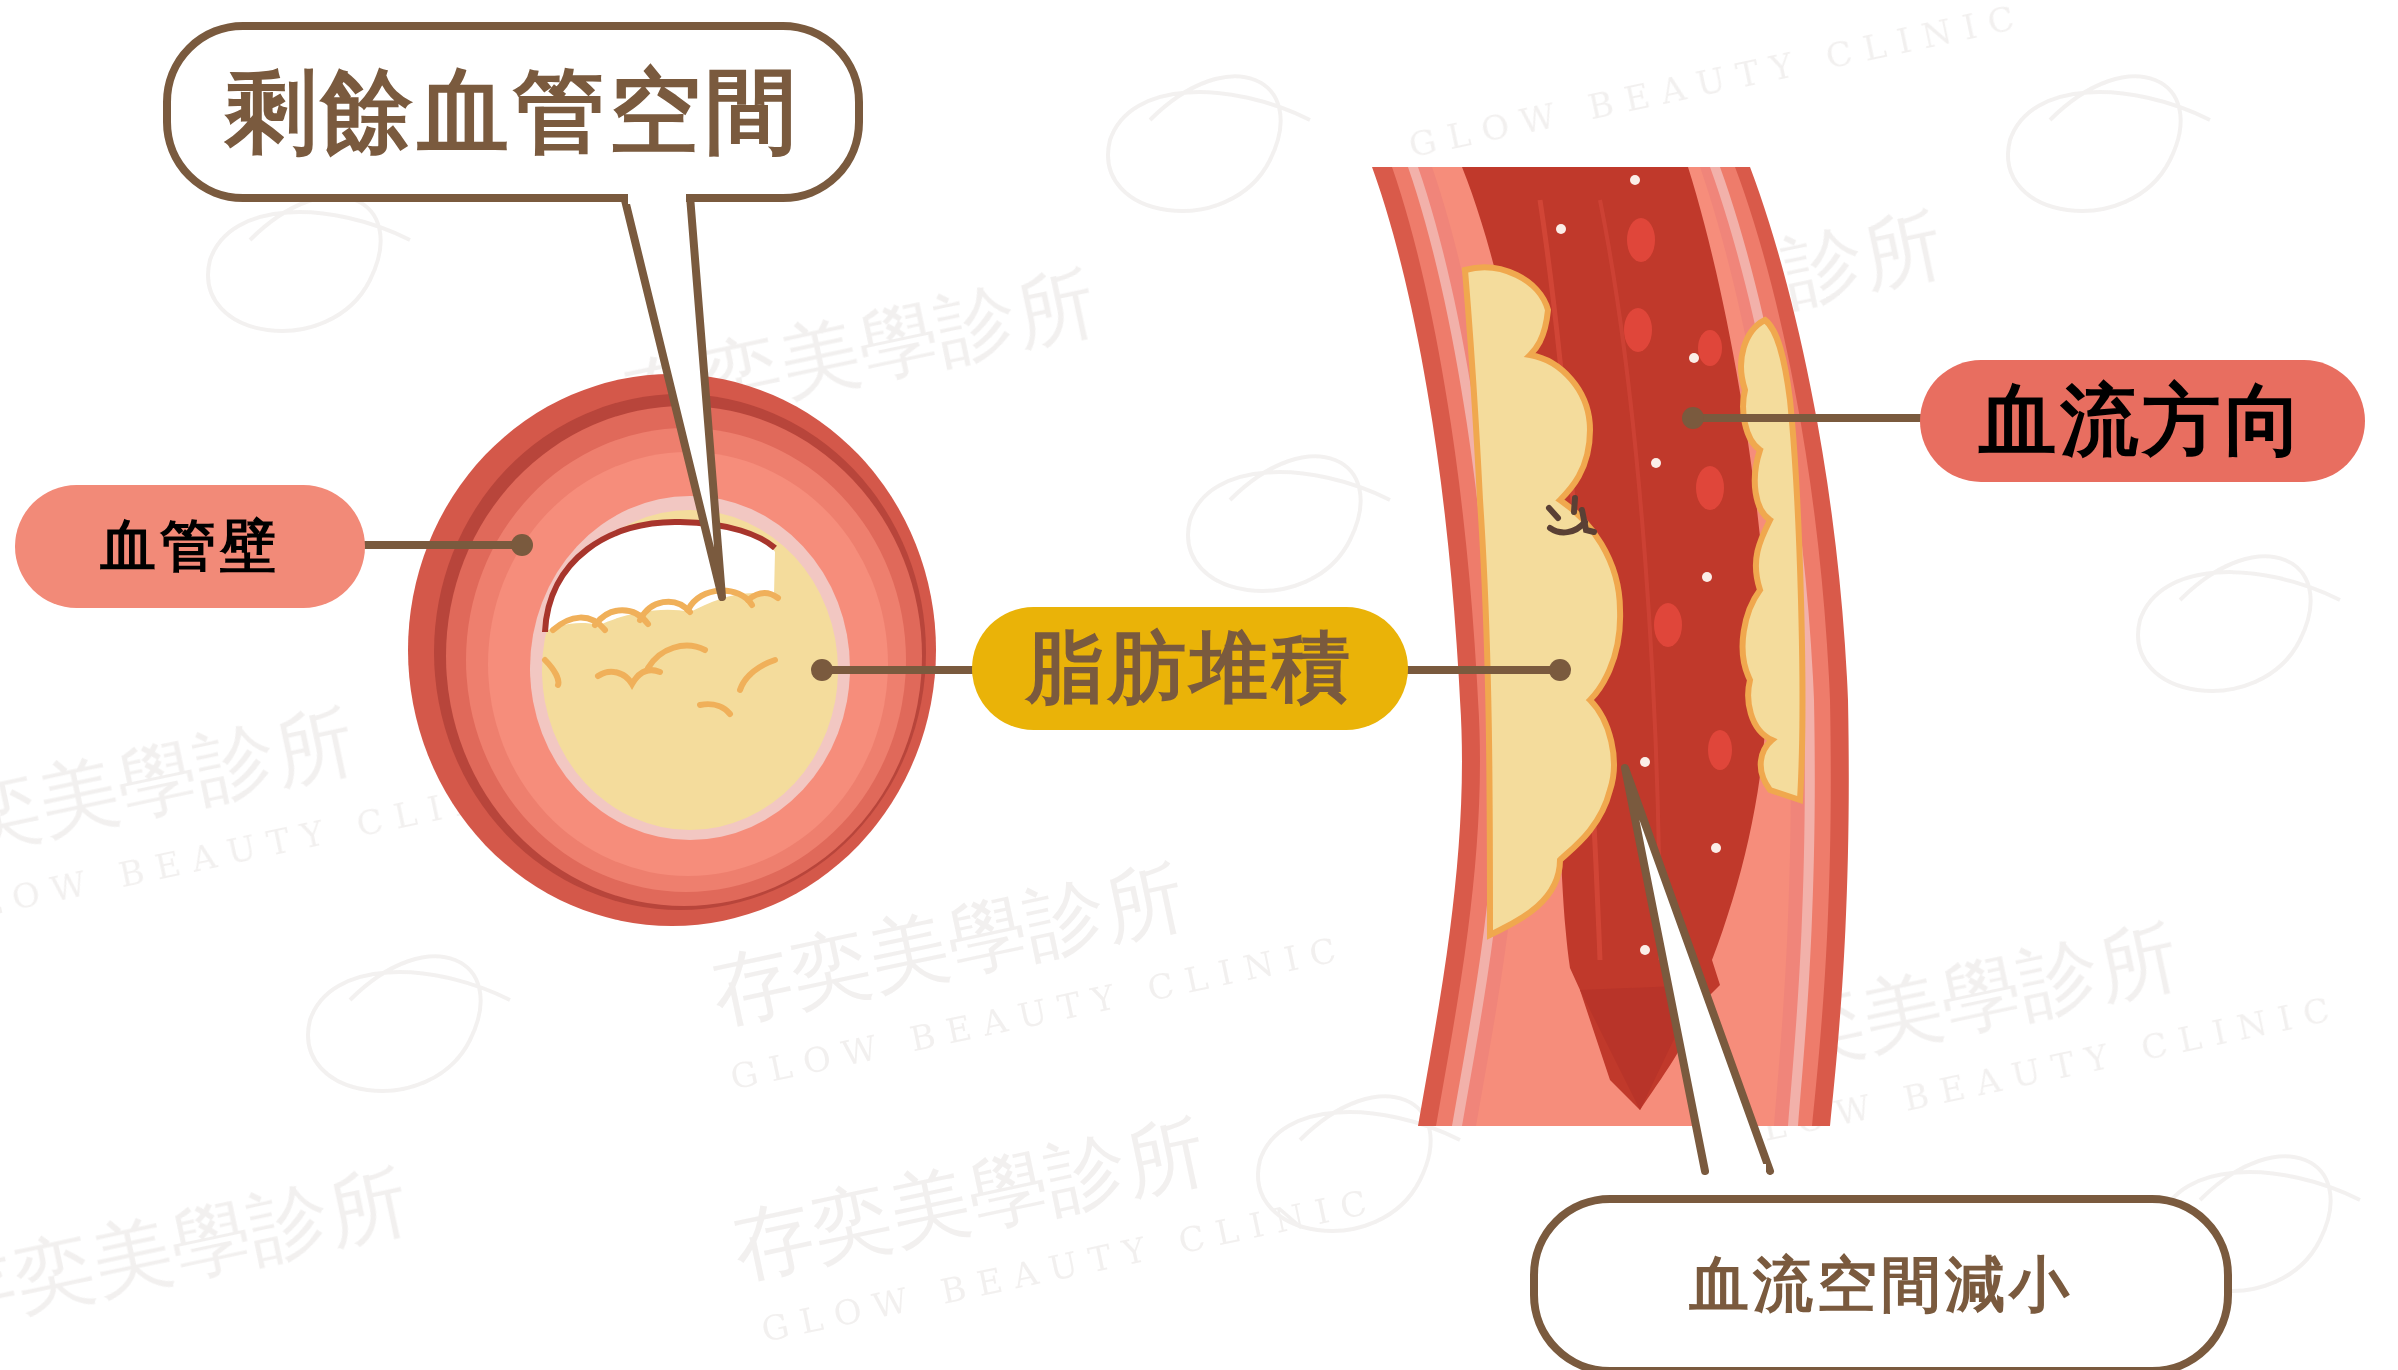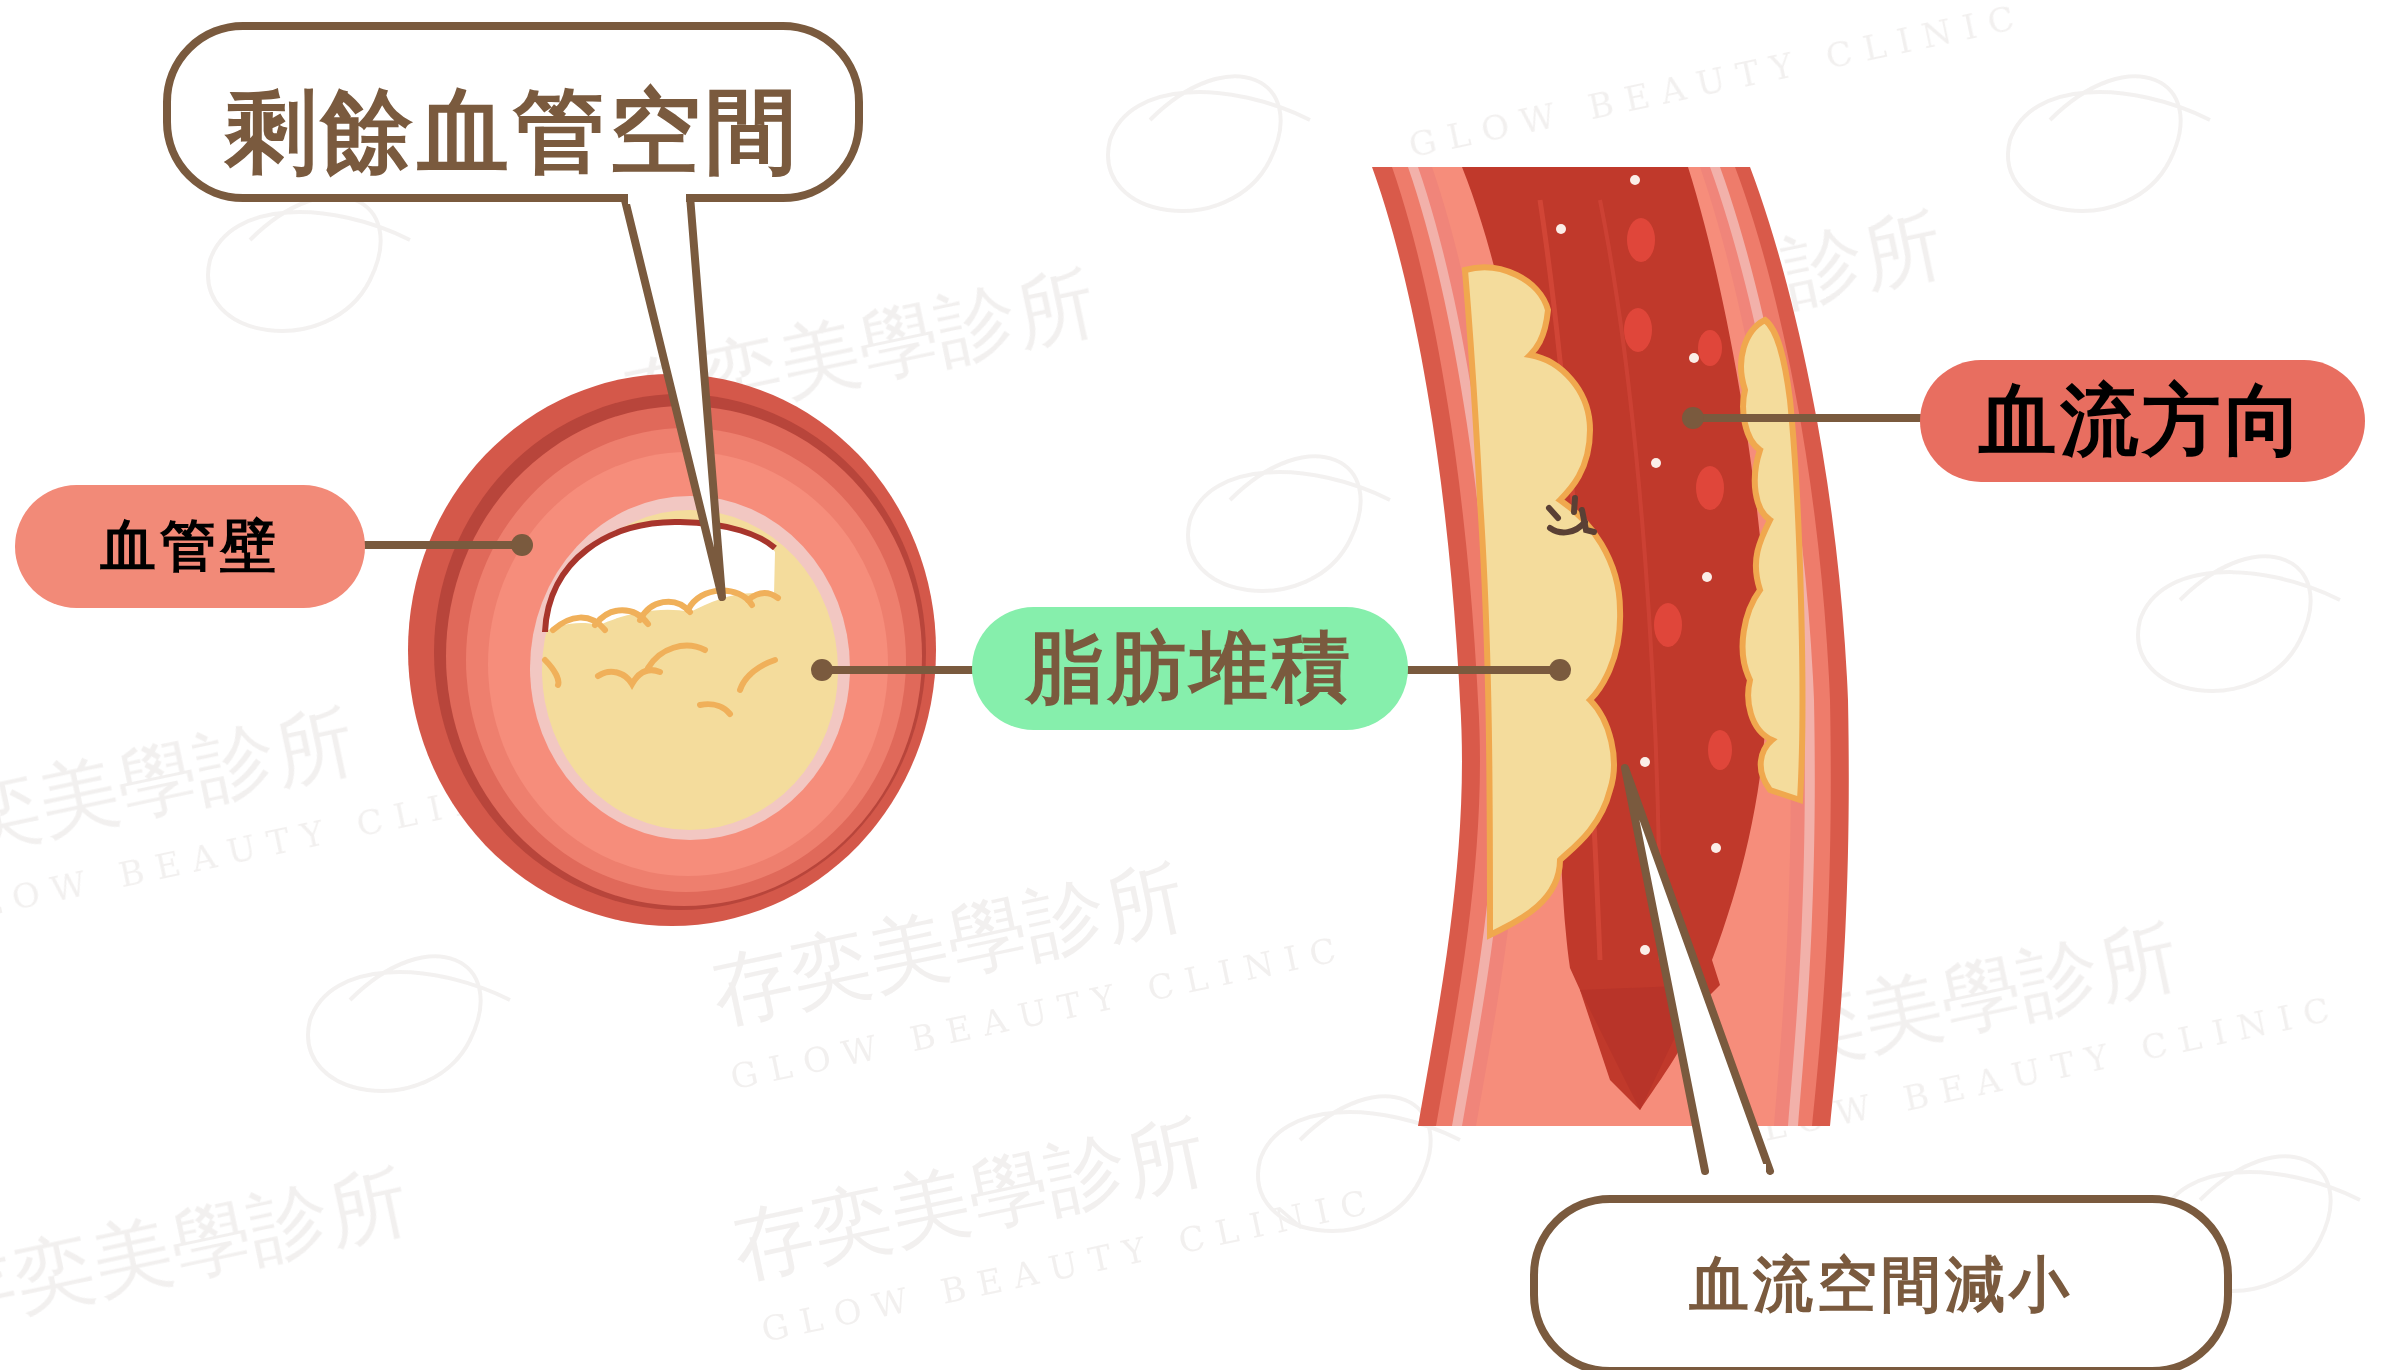--- a/index.html
+++ b/index.html
@@ -5,21 +5,21 @@
     html, body { margin: 0; padding: 0; background: #ffffff; }
     body { width: 2398px; height: 1370px; position: relative; overflow: hidden;
            font-family: "DejaVu Sans", "Liberation Sans", sans-serif; }
     .canvas { position: absolute; left: 0; top: 0; width: 2398px; height: 1370px; }
     .watermark-text { font-family: "DejaVu Serif", "Liberation Serif", serif; fill: #f1efee; }
     .label { position: absolute; display: flex; align-items: center; justify-content: center;
              box-sizing: border-box; border-radius: 62px; font-weight: bold; white-space: nowrap;
              letter-spacing: 4px; }
     .label-fill { color: #000000; }
     .label-outline { background: #ffffff; border: 8px solid #7a5a3e; color: #7a5a3e; border-radius: 80px; }
-    .label-fat { background: #86efac; color: #7a5a3e; }
+    .label-fat { background: #eab308; color: #7a5a3e; }
   </style>
 </head>
 <body>
 
 <svg class="canvas" viewBox="0 0 2398 1370" xmlns="http://www.w3.org/2000/svg">
 
   <g opacity="0.9">
     <g transform="rotate(-12 1000 900)">
       <text class="watermark-text" x="700" y="960" font-size="80">存奕美學診所</text>
       <text class="watermark-text" x="700" y="1030" font-size="34" letter-spacing="12">GLOW BEAUTY CLINIC</text>
@@ -145,21 +145,21 @@
     <path d="M624 196 L722 597 L690 196 Z" fill="#ffffff"></path>
     <path d="M624 196 L722 597 L690 196" fill="none" stroke="#7a5a3e" stroke-width="8" stroke-linejoin="round" stroke-linecap="round"></path>
   </g>
 
   <g>
     <path d="M1705 1171 L1625 768 L1770 1171 Z" fill="#ffffff"></path>
     <path d="M1705 1171 L1625 768 L1770 1171" fill="none" stroke="#7a5a3e" stroke-width="8" stroke-linejoin="round" stroke-linecap="round"></path>
   </g>
 </svg>
 
-<div class="label label-outline" style="left:163px; top:22px; width:700px; height:180px; font-size:92px;align-items:flex-end;">
+<div class="label label-outline" style="left:163px; top:22px; width:700px; height:180px; font-size:92px;">
   <span>剩餘血管空間</span>
 </div>
 
 <div style="position:absolute; left:628px; top:190px; width:58px; height:14px; background:#fff;"></div>
 
 <div class="label label-fill" style="left:15px; top:485px; width:350px; height:123px; font-size:56px; background:#f28a78;">
   <span>血管壁</span>
 </div>
 
 <div class="label label-fat" style="left:972px; top:607px; width:436px; height:123px; font-size:78px;">

